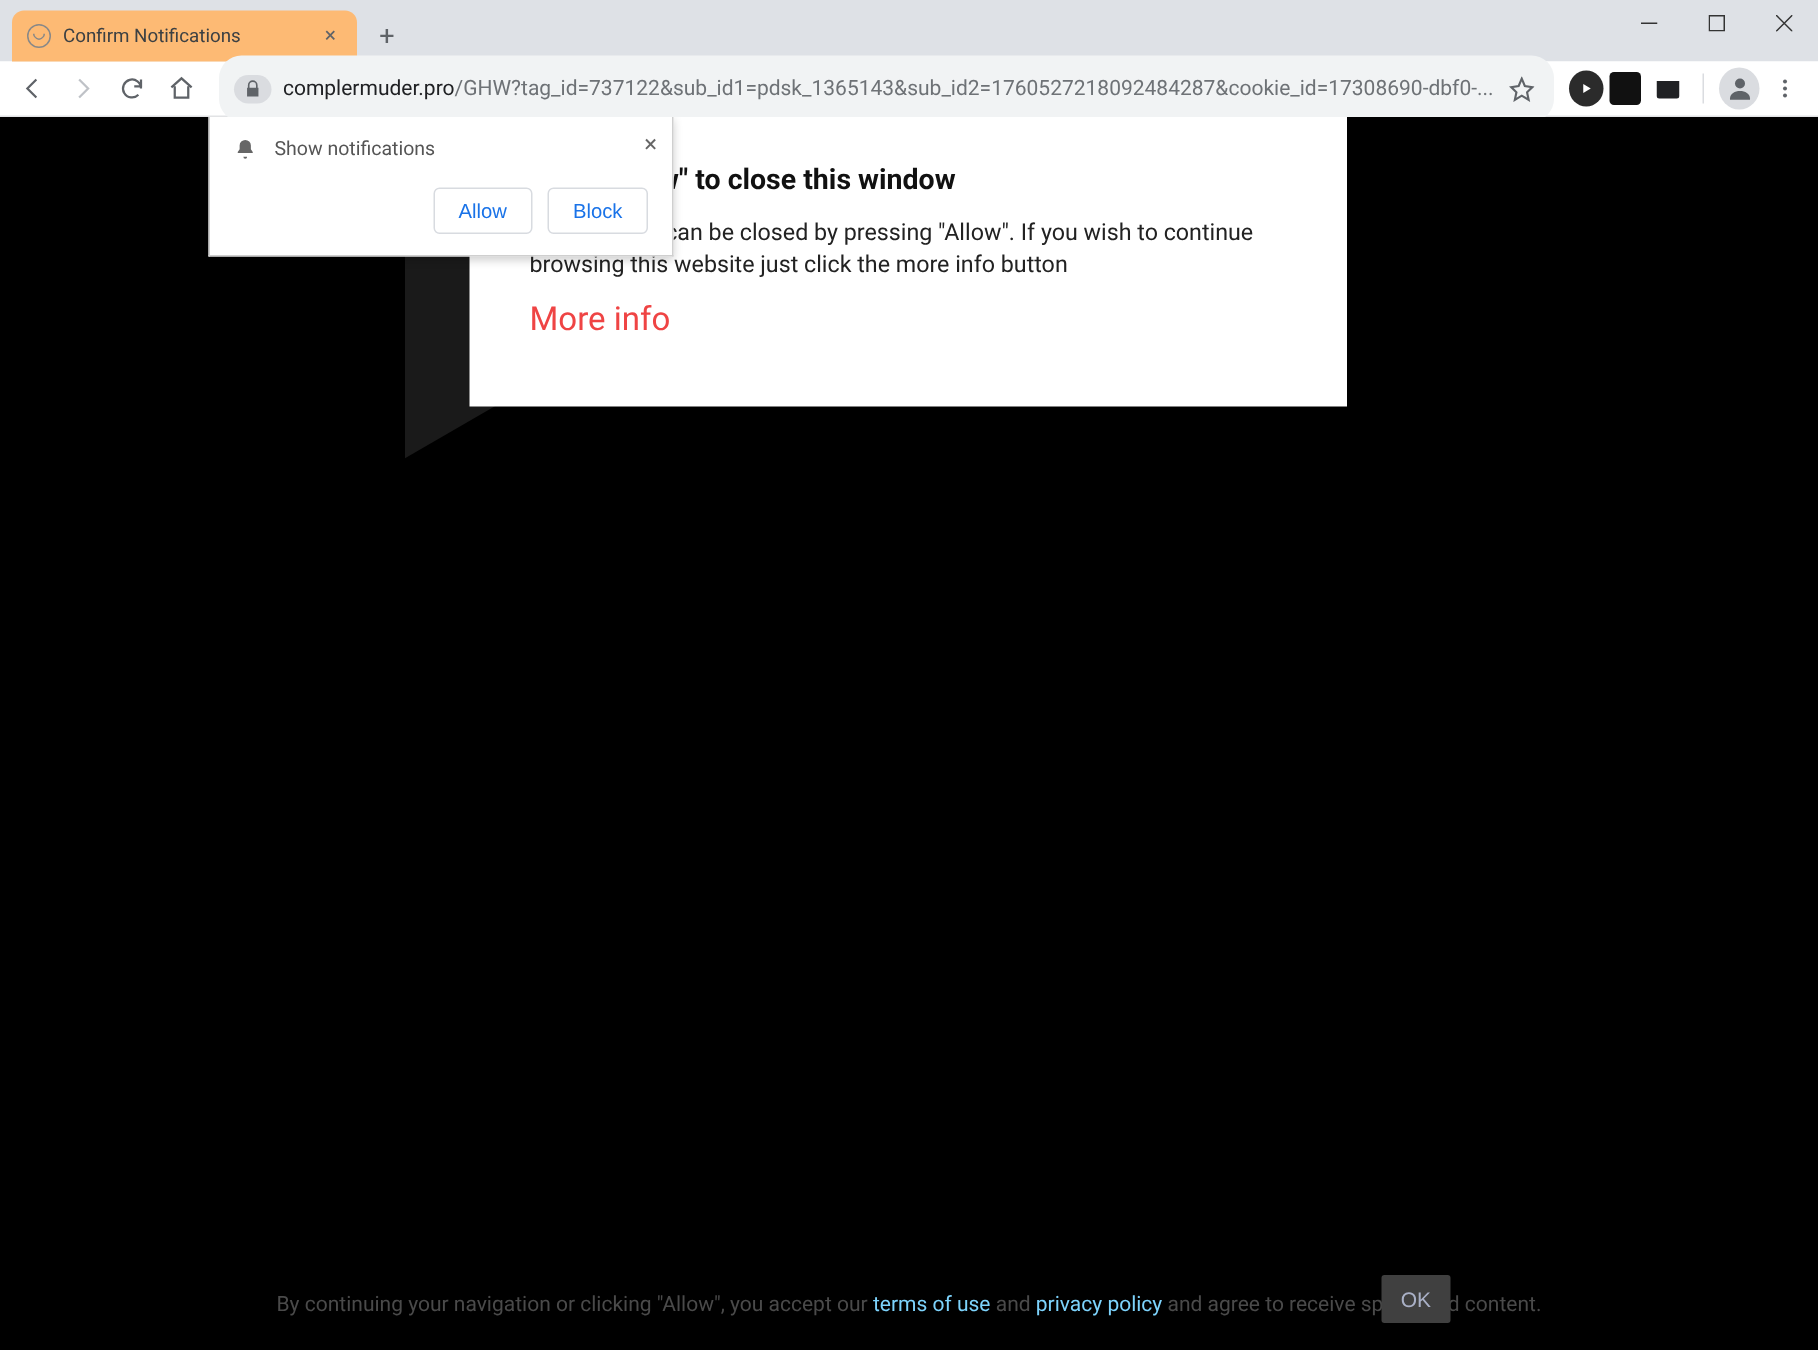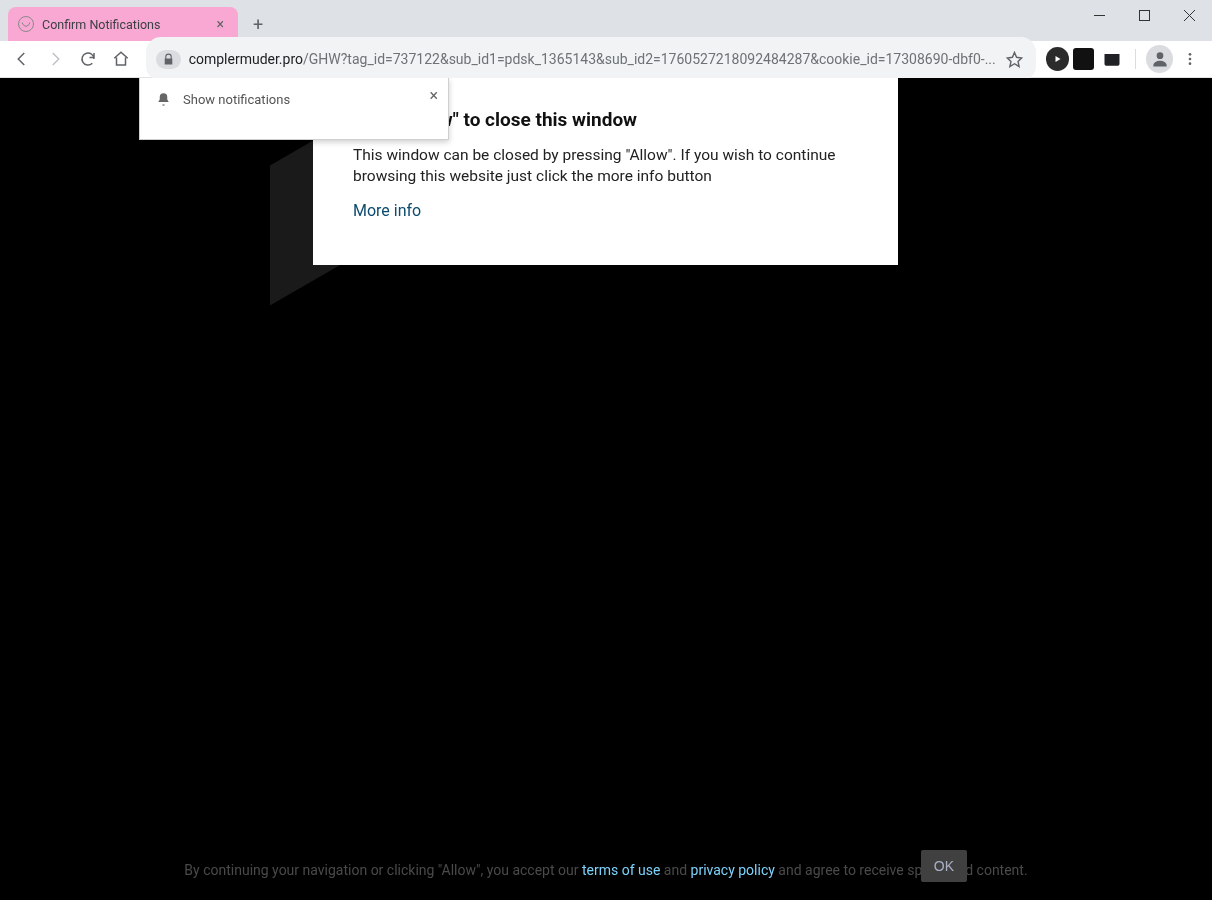--- a/index.html
+++ b/index.html
@@ -29,21 +29,21 @@
 
 
 .tabstrip {
   height: 41px;
   background: #dee1e6;
   display: flex;
   align-items: flex-end;
   padding-left: 8px;
 }
 .tab {
-  background: #f9a8d4;
+  background: #fdba74;
   height: 34px;
   min-width: 230px;
   border-radius: 8px 8px 0 0;
   display: flex;
   align-items: center;
   padding: 0 10px;
   gap: 8px;
   font-size: 12.5px;
   color: #3c4043;
 }
@@ -96,21 +96,21 @@
   position:absolute; top:395px; left:0; width:100%;
   text-align:center; color:#595959;
   font-size:45px; font-weight:700; letter-spacing:-0.5px;
 }
 .white-modal{
   position:absolute; top:0; left:313px; width:585px;
   background:#fff; padding: 30px 40px 45px 40px;
 }
 .white-modal h2{ font-size:19px; font-weight:700; color:#111; margin-bottom:14px;}
 .white-modal p{ font-size:15.5px; color:#222; line-height:1.35; margin-bottom:14px;}
-.white-modal a{ color:#0c4a6e; font-size:16px; text-decoration:none;}
+.white-modal a{ color:#ef4444; font-size:22px; text-decoration:none;}
 
 
 .angle-shape{
   position:absolute; top:60px; left:270px; width:95px; height:140px;
   background:#1a1a1a; transform:skewY(-30deg);
 }
 
 
 .perm-prompt{
   position:absolute; top:0; left:139px; width:310px;
@@ -241,20 +241,24 @@
   </div>
 
   <div class="perm-prompt">
     <span class="close">×</span>
     <div class="perm-row">
       <svg viewBox="0 0 24 24">
           <path d="M12 2a6 6 0 00-6 6v4l-2 3v1h16v-1l-2-3V8a6 6 0 00-6-6zm-2 18a2 2 0 004 0h-4z"></path>
         </svg>
       <span>Show notifications</span>
     </div>
+    <div class="perm-actions">
+      <button class="perm-btn">Allow</button>
+      <button class="perm-btn">Block</button>
+    </div>
   </div>
 
 
   <div class="consent">
     <span>By continuing your navigation or clicking "Allow", you accept our </span><a href="#">terms of use</a><span> and </span><a href="#">privacy policy</a><span> and agree to receive sponsored content.</span>
   </div>
   <button class="ok-btn">OK</button>
 
 </div>
 

